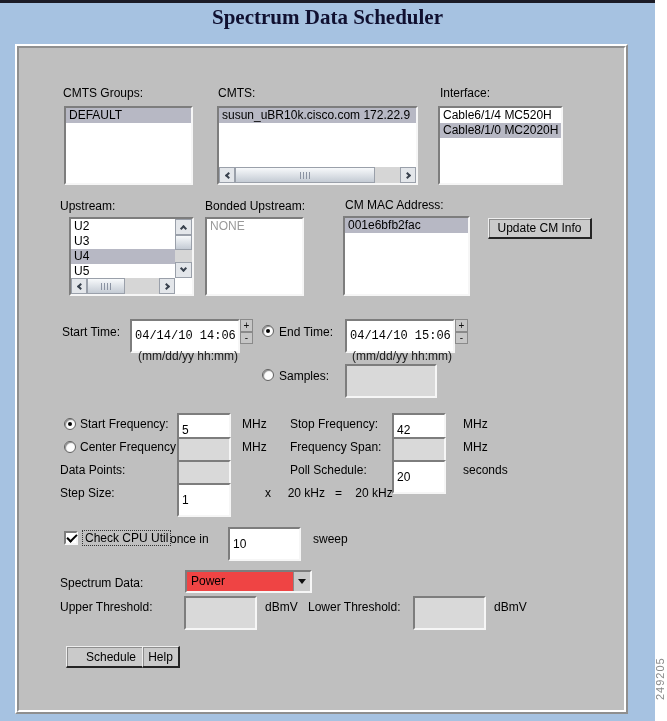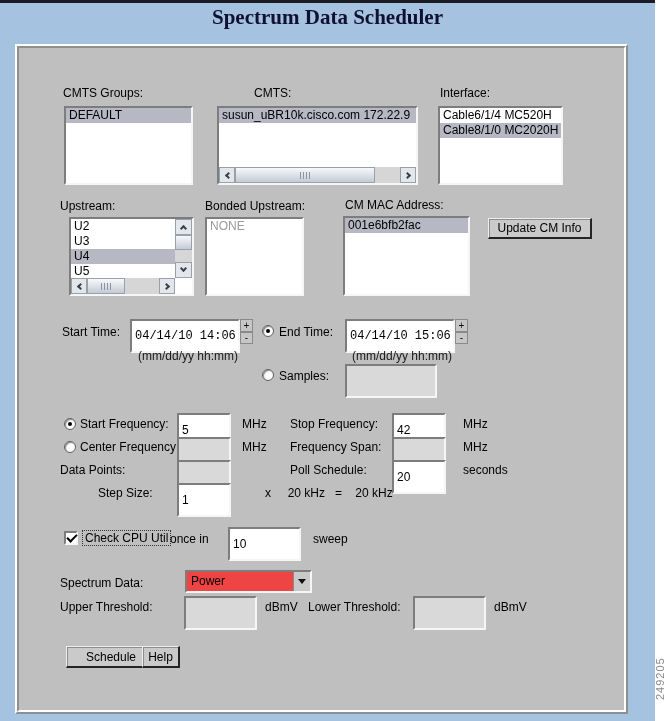--- a/index.html
+++ b/index.html
@@ -99,21 +99,21 @@
   <div class="panel-inner">
 
     <div class="lbl" style="left:44px;top:38px;">CMTS Groups:</div>
     <div class="listbox" style="left:45px;top:58px;width:129px;height:79px;">
       <div class="list-items">
 
       <div class="li selected">DEFAULT</div>
           </div>
     </div>
 
-    <div class="lbl" style="left:199px;top:38px;margin-left:36px;">CMTS:</div>
+    <div class="lbl" style="left:199px;top:38px;">CMTS:</div>
     <div class="listbox" style="left:198px;top:58px;width:201px;height:79px;">
       <div class="list-items" style="bottom:32px;">
 
       <div class="li selected">susun_uBR10k.cisco.com 172.22.9</div>
           </div>
       <div class="hsb">
         <div class="sb-btn">
               <span class="chev l"></span>
             </div>
         <div class="sb-thumb h" style="width:140px;">
@@ -222,21 +222,21 @@
     <div class="lbl" style="left:271px;top:392px;">Frequency Span:</div>
     <input class="field gray" style="left: 373px; top: 389px; width: 54px; height: 21px;" value="">
     <div class="lbl" style="left:444px;top:392px;">MHz</div>
 
     <div class="lbl" style="left:41px;top:415px;">Data Points:</div>
     <input class="field gray" style="left: 158px; top: 412px; width: 54px; height: 21px;" value="">
     <div class="lbl" style="left:271px;top:415px;">Poll Schedule:</div>
     <input class="field" style="left: 373px; top: 412px; width: 54px; height: 21px;" value="20">
     <div class="lbl" style="left:444px;top:415px;">seconds</div>
 
-    <div class="lbl" style="left:41px;top:438px;margin-left:38px;">Step Size:</div>
+    <div class="lbl" style="left:41px;top:438px;">Step Size:</div>
     <input class="field" style="left: 158px; top: 435px; width: 54px; height: 21px;" value="1">
     <div class="lbl pre" style="left:246px;top:438px;">x     20 kHz   =    20 kHz</div>
 
     <span class="checkbox checked" style="left:45px;top:483px;"></span>
     <div class="lbl focus-lbl" style="left:63px;top:482px;">Check CPU Util</div>
     <div class="lbl" style="left:151px;top:484px;">once in</div>
     <input class="field" style="left: 209px; top: 479px; width: 73px; height: 22px;" value="10">
     <div class="lbl" style="left:294px;top:484px;">sweep</div>
 
     <div class="lbl" style="left:41px;top:528px;">Spectrum Data:</div>

